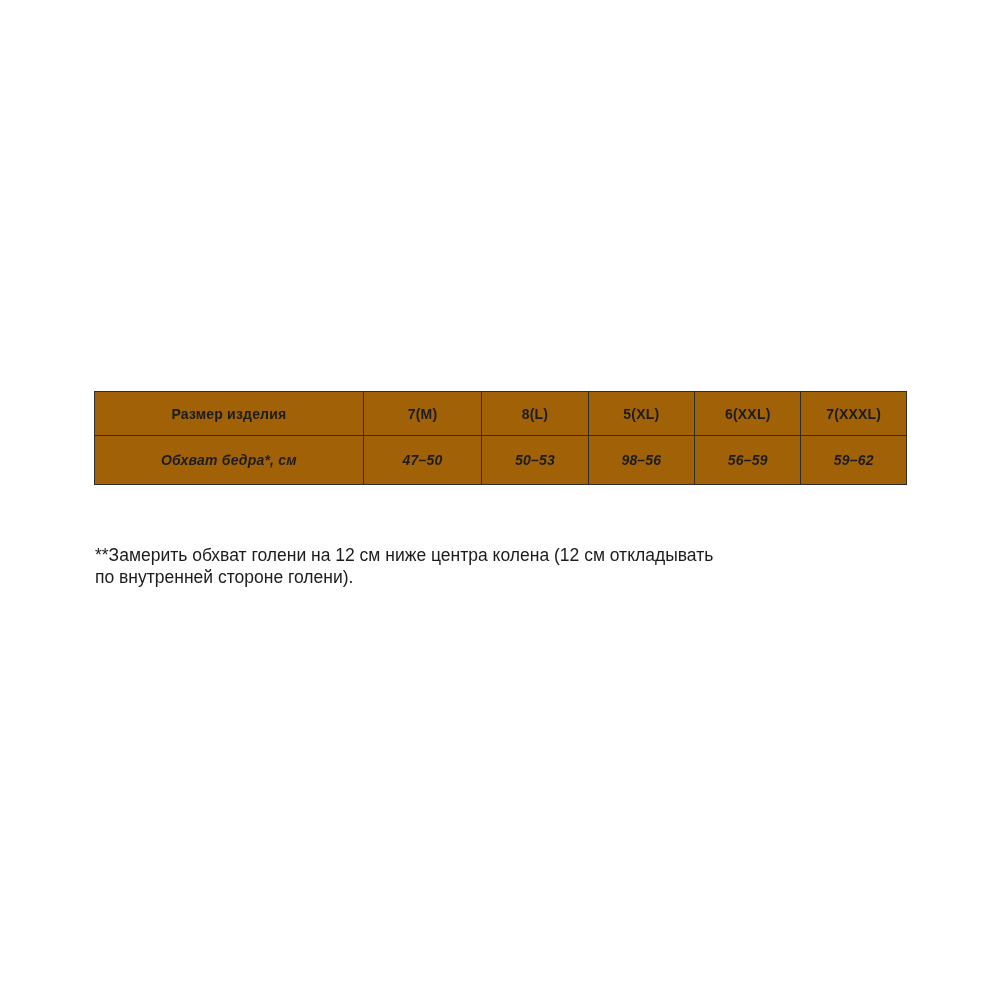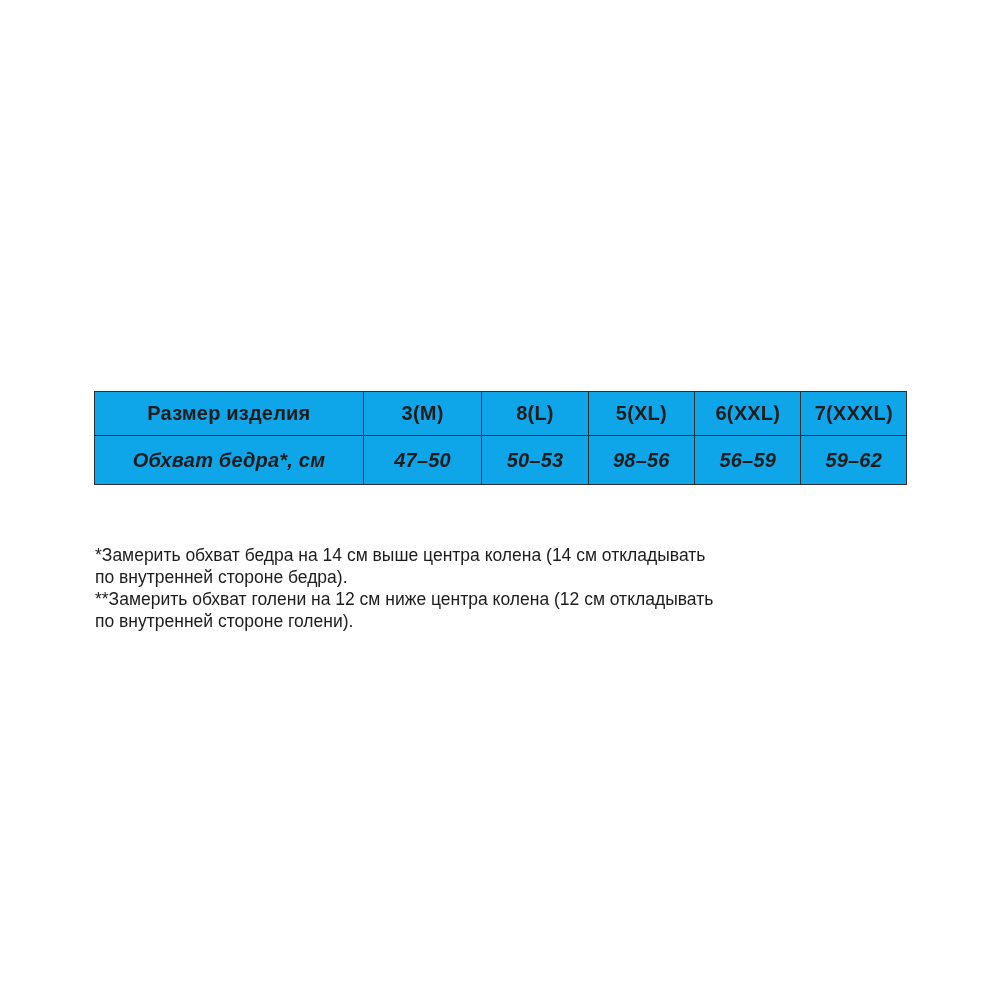--- a/index.html
+++ b/index.html
@@ -21,25 +21,25 @@
     left: 94px;
     top: 391px;
     width: 813px;
     border-collapse: collapse;
     table-layout: fixed;
   }
   table.size-table td {
     border: 1.6px solid #2e2e2e;
     text-align: center;
     vertical-align: middle;
-    font-size: 20px;
+    font-size: 14px;
     font-weight: 600;
     letter-spacing: 0.2px;
     padding: 0;
-    background: #0ea5e9;
+    background: #a16207;
   }
   tr.header-row td { height: 43px; }
   tr.data-row td { height: 48px; font-style: italic; }
   .footnotes {
     position: absolute;
     left: 95px;
     top: 544px;
     font-size: 17.5px;
     line-height: 22px;
     font-weight: 500;
@@ -60,41 +60,37 @@
       <col style="width:33.1%">
       <col style="width:14.6%">
       <col style="width:13.1%">
       <col style="width:13.1%">
       <col style="width:13.1%">
       <col style="width:13.0%">
     </colgroup>
     <tbody>
       <tr class="header-row">
         <td>Размер изделия</td>
-        <td>3(M)</td>
+        <td>7(M)</td>
         <td>8(L)</td>
         <td>5(XL)</td>
         <td>6(XXL)</td>
         <td>7(XXXL)</td>
       </tr>
       <tr class="data-row">
         <td>Обхват бедра*, см</td>
         <td>47–50</td>
         <td>50–53</td>
         <td>98–56</td>
         <td>56–59</td>
         <td>59–62</td>
       </tr>
     </tbody>
   </table>
 
   <div class="footnotes">
     <div>
-      <span class="footnote-line">*Замерить обхват бедра на 14 см выше центра колена (14 см откладывать</span>
-      <span class="footnote-line">по внутренней стороне бедра).</span>
-    </div>
-    <div>
       <span class="footnote-line">**Замерить обхват голени на 12 см ниже центра колена (12 см откладывать</span>
       <span class="footnote-line">по внутренней стороне голени).</span>
     </div>
   </div>
 
 </div>
 
 </body></html>

